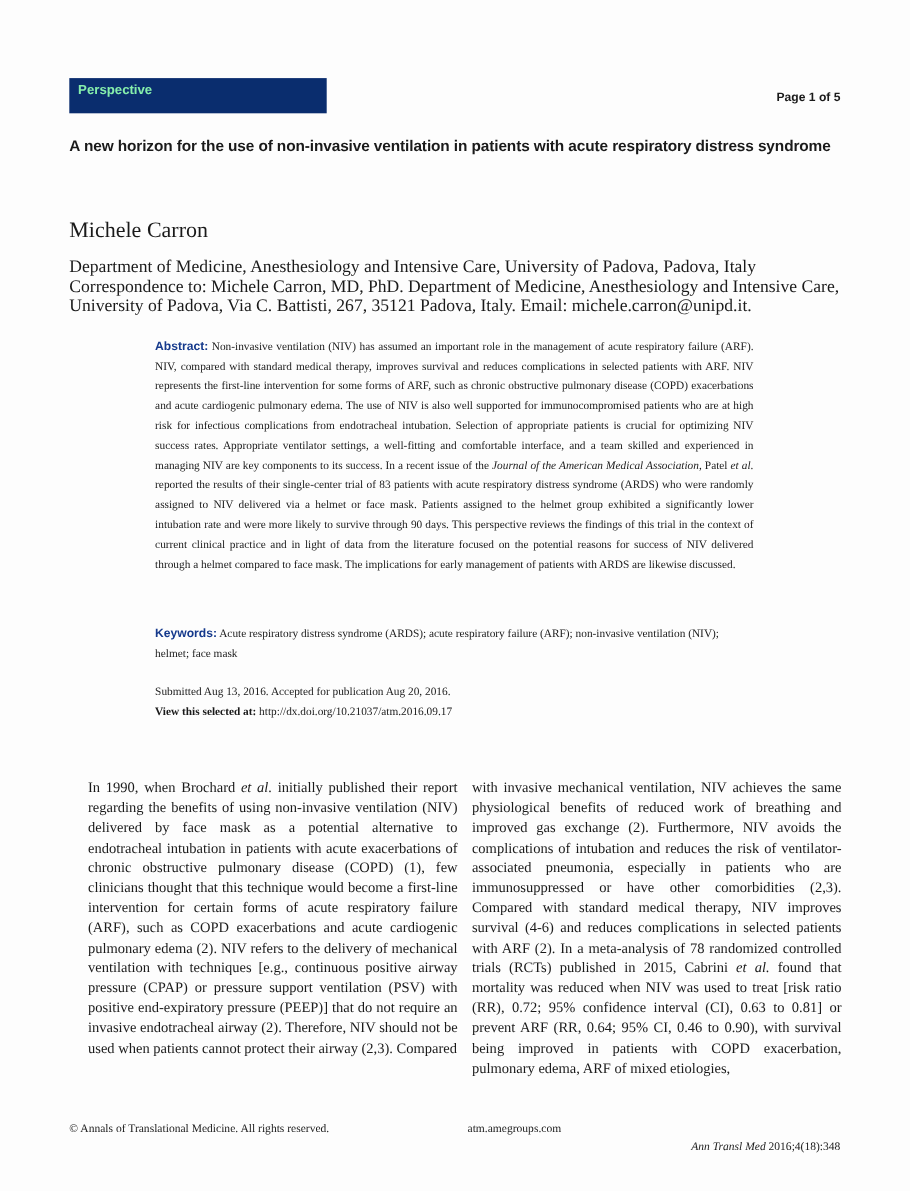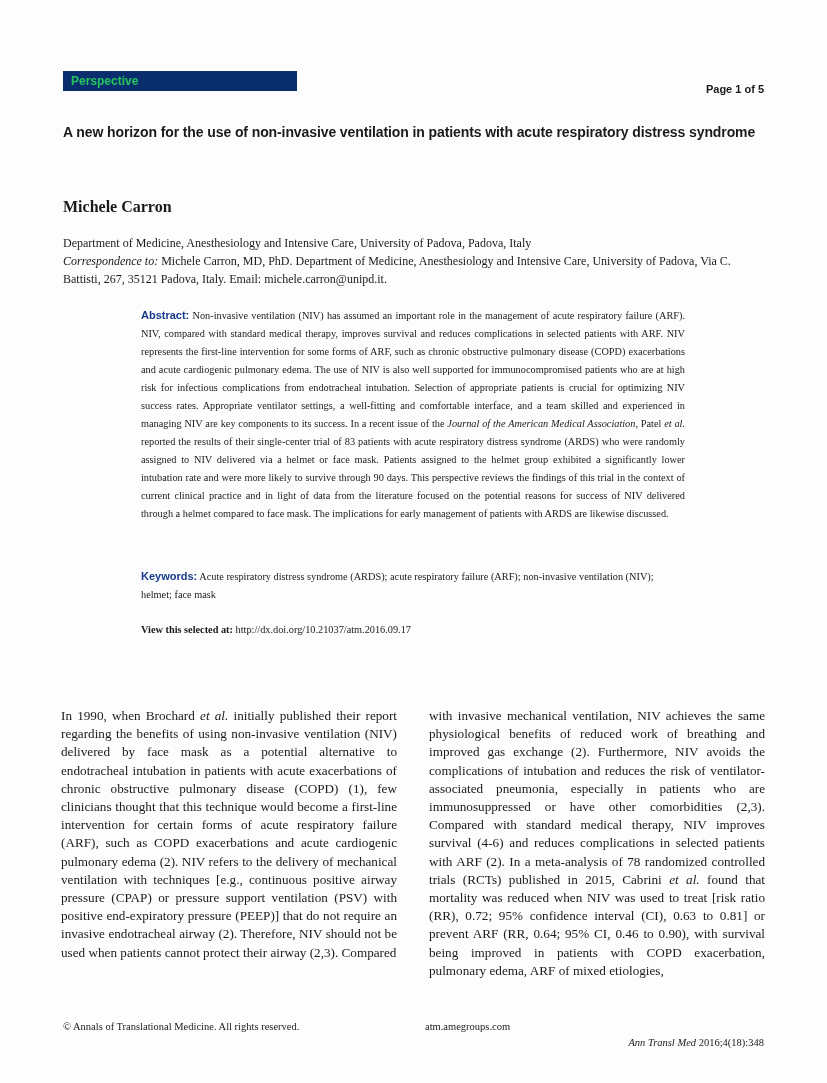--- a/index.html
+++ b/index.html
@@ -1,40 +1,40 @@
 <!DOCTYPE html>
 <html><head>
 <meta charset="utf-8">
 <style>
   html, body { margin: 0; padding: 0; background: #fdfdfd; }
   body { width: 827px; height: 1083px; position: relative; overflow: hidden; color: #1a1a1a; }
   .sans { font-family: "Liberation Sans", "DejaVu Sans", sans-serif; }
   .serif { font-family: "Liberation Serif", "DejaVu Serif", serif; }
 
   .section-bar {
-    position: absolute; left: 63px; top: 71px; width: 234px; height: 20px;
-    background: #0a2d6e; color: #22c55e; font-weight: bold; font-size: 12px;
+    position: absolute; left: 63px; top: 71px; width: 234px; height: 32px;
+    background: #0a2d6e; color: #86efac; font-weight: bold; font-size: 12px;
     line-height: 20px; padding-left: 8px; box-sizing: border-box;
   }
   .page-num {
     position: absolute; right: 63px; top: 83px; font-size: 11px; font-weight: bold;
   }
   .title {
     position: absolute; left: 63px; top: 117px; width: 710px;
     font-size: 14px; font-weight: bold; line-height: 31px; margin: 0; letter-spacing: -0.1px;
   }
   .author {
-    position: absolute; left: 63px; top: 198px; font-size: 16px; font-weight: bold;
+    position: absolute; left: 63px; top: 198px; font-size: 20px; font-weight: normal;
   }
   .affil {
     position: absolute; left: 63px; top: 234px; width: 702px;
-    font-size: 12px; line-height: 18px;
+    font-size: 16px; line-height: 18px;
   }
   .affil p { margin: 0; }
-  .affil .corr-label { font-style: italic; }
+  .affil .corr-label { }
 
   .abstract {
     position: absolute; left: 141px; top: 306px; width: 544px;
     font-size: 10.3px; line-height: 18px; text-align: justify; margin: 0;
   }
   .label-blue { color: #163a8c; font-weight: bold; font-size: 11px; font-family: Liberation Sans, sans-serif; }
   .keywords {
     position: absolute; left: 141px; top: 567px; width: 544px;
     font-size: 10.3px; line-height: 18px; margin: 0;
   }
@@ -42,21 +42,21 @@
     position: absolute; left: 141px; top: 621px; width: 544px;
     font-size: 10.3px; line-height: 18px;
   }
   .meta p { margin: 0; }
   .meta .bold { font-weight: bold; }
 
   .col {
     position: absolute; top: 707px; width: 336px;
     font-size: 13.2px; line-height: 18.2px; text-align: justify; margin: 0;
   }
-  .col-left { left: 61px; }
+  .col-left { left: 80px; }
   .col-right { left: 429px; }
   .it { font-style: italic; }
 
   .footer {
     position: absolute; top: 1021px; font-size: 10.5px;
   }
   .footer-left { left: 63px; }
   .footer-center { left: 425px; }
   .footer-right { right: 63px; margin-top: 16px; }
 </style>
@@ -73,20 +73,21 @@
 <div class="affil serif">
   <p>Department of Medicine, Anesthesiology and Intensive Care, University of Padova, Padova, Italy</p>
   <p><span class="corr-label">Correspondence to:</span><span> Michele Carron, MD, PhD. Department of Medicine, Anesthesiology and Intensive Care, University of Padova, Via C. Battisti, 267, 35121 Padova, Italy. Email: michele.carron@unipd.it.</span></p>
 </div>
 
 <p class="abstract serif"><span class="label-blue">Abstract:</span><span> Non-invasive ventilation (NIV) has assumed an important role in the management of acute respiratory failure (ARF). NIV, compared with standard medical therapy, improves survival and reduces complications in selected patients with ARF. NIV represents the first-line intervention for some forms of ARF, such as chronic obstructive pulmonary disease (COPD) exacerbations and acute cardiogenic pulmonary edema. The use of NIV is also well supported for immunocompromised patients who are at high risk for infectious complications from endotracheal intubation. Selection of appropriate patients is crucial for optimizing NIV success rates. Appropriate ventilator settings, a well-fitting and comfortable interface, and a team skilled and experienced in managing NIV are key components to its success. In a recent issue of the </span><span class="it">Journal of the American Medical Association</span><span>, Patel </span><span class="it">et al.</span><span> reported the results of their single-center trial of 83 patients with acute respiratory distress syndrome (ARDS) who were randomly assigned to NIV delivered via a helmet or face mask. Patients assigned to the helmet group exhibited a significantly lower intubation rate and were more likely to survive through 90 days. This perspective reviews the findings of this trial in the context of current clinical practice and in light of data from the literature focused on the potential reasons for success of NIV delivered through a helmet compared to face mask. The implications for early management of patients with ARDS are likewise discussed.</span></p>
 
 <p class="keywords serif"><span class="label-blue">Keywords:</span><span> Acute respiratory distress syndrome (ARDS); acute respiratory failure (ARF); non-invasive ventilation (NIV); helmet; face mask</span></p>
 
 <div class="meta serif">
+  <p>Submitted Aug 13, 2016. Accepted for publication Aug 20, 2016.</p>
   <p><span class="bold">View this selected at:</span><span> http://dx.doi.org/10.21037/atm.2016.09.17</span></p>
 </div>
 
 <p class="col col-left serif"><span>In 1990, when Brochard </span><span class="it">et al.</span><span> initially published their report regarding the benefits of using non-invasive ventilation (NIV) delivered by face mask as a potential alternative to endotracheal intubation in patients with acute exacerbations of chronic obstructive pulmonary disease (COPD) (1), few clinicians thought that this technique would become a first-line intervention for certain forms of acute respiratory failure (ARF), such as COPD exacerbations and acute cardiogenic pulmonary edema (2). NIV refers to the delivery of mechanical ventilation with techniques [e.g., continuous positive airway pressure (CPAP) or pressure support ventilation (PSV) with positive end-expiratory pressure (PEEP)] that do not require an invasive endotracheal airway (2). Therefore, NIV should not be used when patients cannot protect their airway (2,3). Compared</span></p>
 
 <p class="col col-right serif"><span>with invasive mechanical ventilation, NIV achieves the same physiological benefits of reduced work of breathing and improved gas exchange (2). Furthermore, NIV avoids the complications of intubation and reduces the risk of ventilator-associated pneumonia, especially in patients who are immunosuppressed or have other comorbidities (2,3). Compared with standard medical therapy, NIV improves survival (4-6) and reduces complications in selected patients with ARF (2). In a meta-analysis of 78 randomized controlled trials (RCTs) published in 2015, Cabrini </span><span class="it">et al.</span><span> found that mortality was reduced when NIV was used to treat [risk ratio (RR), 0.72; 95% confidence interval (CI), 0.63 to 0.81] or prevent ARF (RR, 0.64; 95% CI, 0.46 to 0.90), with survival being improved in patients with COPD exacerbation, pulmonary edema, ARF of mixed etiologies,</span></p>
 
 <div class="footer footer-left serif">© Annals of Translational Medicine. All rights reserved.</div>
 <div class="footer footer-center serif">atm.amegroups.com</div>
 <div class="footer footer-right serif"><span class="it">Ann Transl Med</span><span> 2016;4(18):348</span></div>

